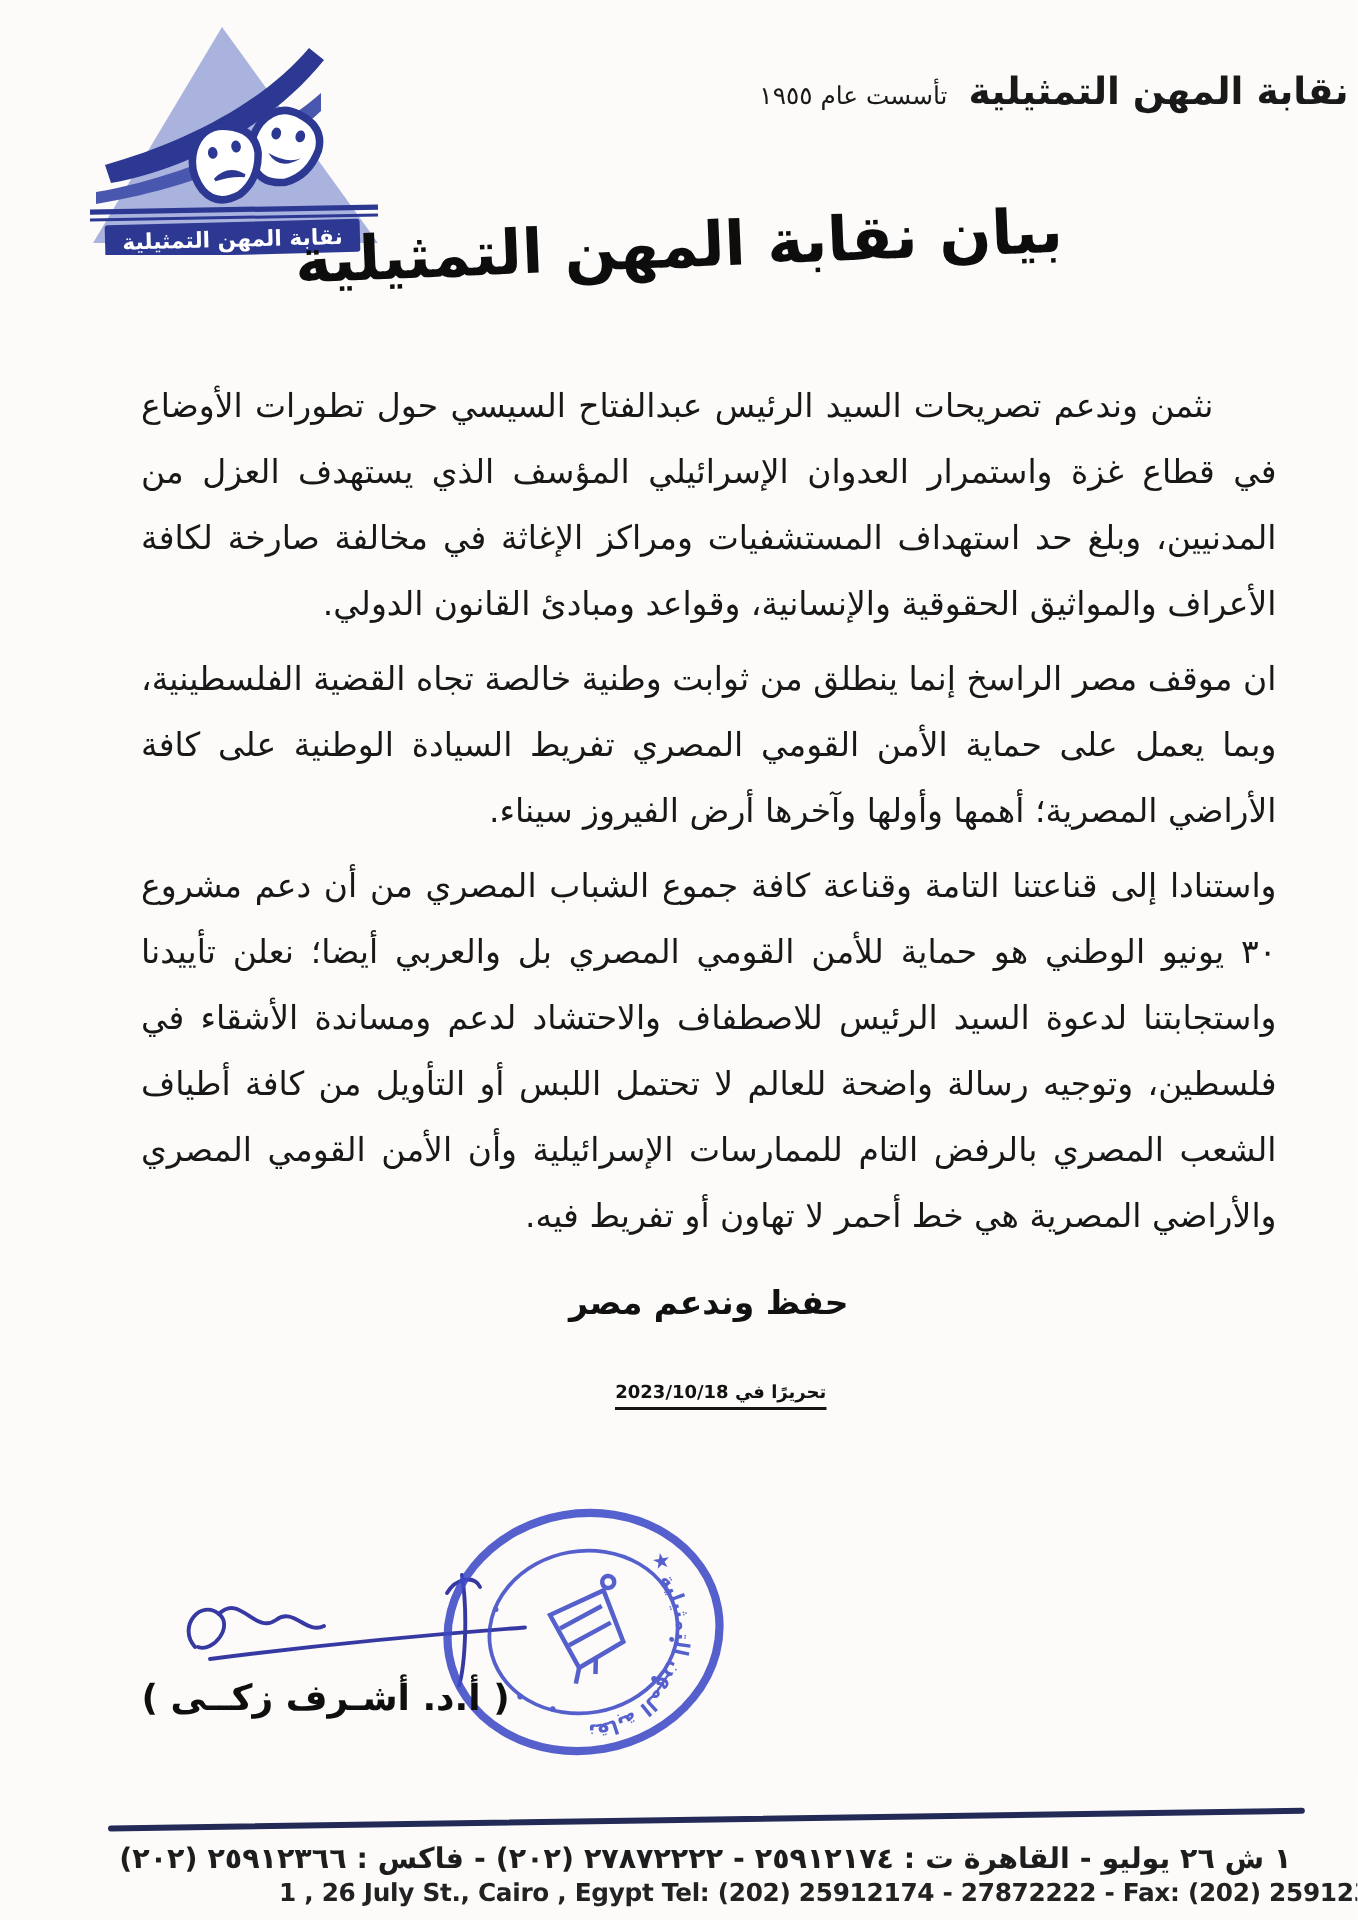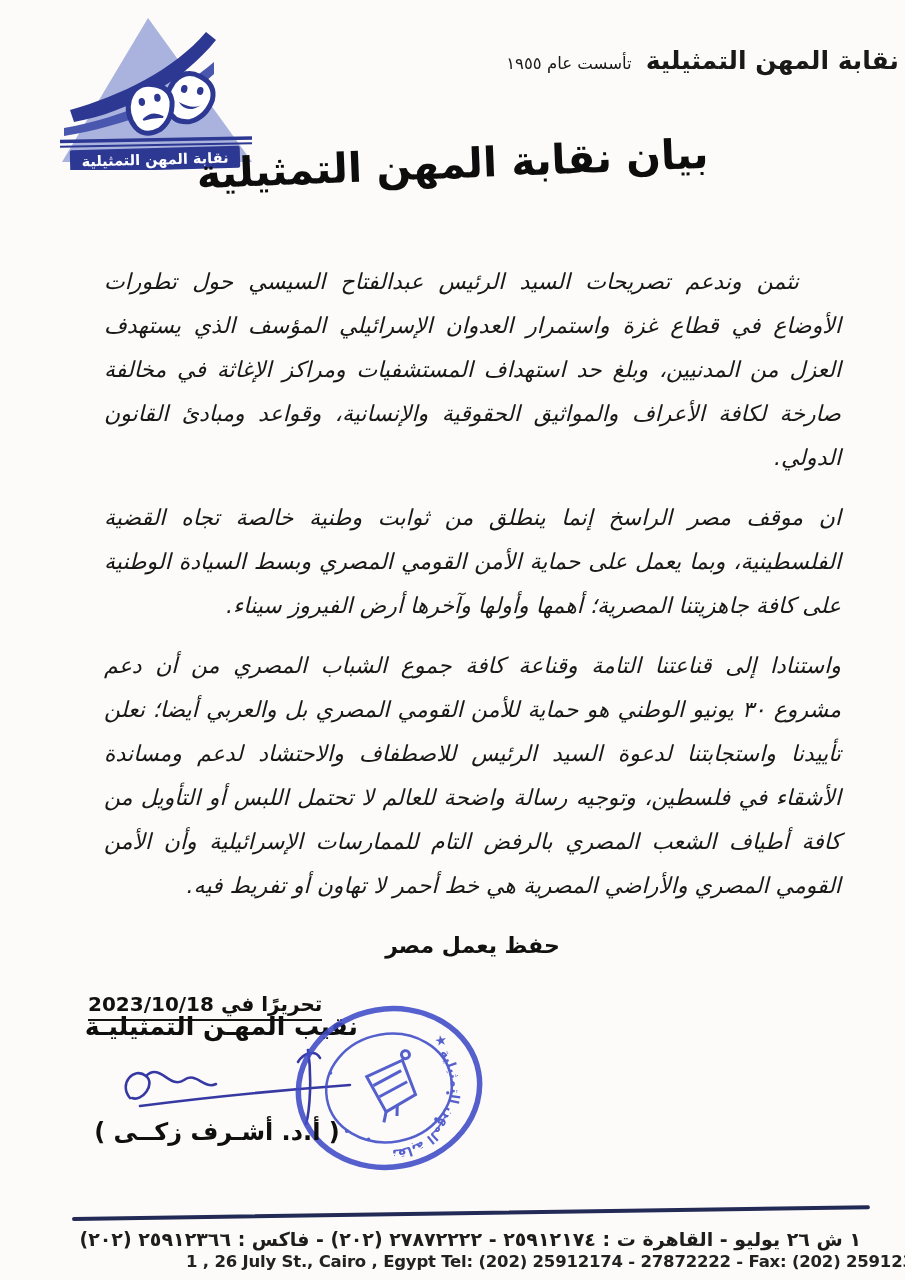--- a/index.html
+++ b/index.html
@@ -23,24 +23,24 @@
     position:absolute;top:140px;left:0;right:0;text-align:center;
     font-size:41px;font-weight:bold;color:#0d0d0d;
     transform:rotate(-2.3deg);letter-spacing:-1px;
   }
 
   
   .content{
     position:absolute;top:244px;left:88px;right:48px;direction:rtl;
     text-align:justify;font-size:22px;line-height:44px;color:#181818;
   }
-  .content p{margin:16px;font-style:italic;}
+  .content p{margin:6px;}
   .content p.indent{text-indent:42px;}
   .closing{margin-top:14px;text-align:center;font-weight:bold;font-size:22px;line-height:44px;color:#111;}
-  .date-line{margin:14px -16px 0 0;text-align:left;font-size:20px;font-weight:bold;color:#111;}
+  .date-line{margin:14px -16px 0 0;text-align:center;font-size:12px;font-weight:bold;color:#111;}
   .date-inner{border-bottom:2.5px solid #151515;padding-bottom:3px;}
 
   
   .sig-title{position:absolute;left:90px;top:1012px;width:268px;direction:rtl;text-align:center;
     font-size:25px;font-weight:bold;color:#0f0f0f;white-space:nowrap;z-index:1;}
   .sig-svg{position:absolute;left:112px;top:1040px;width:245px;height:85px;z-index:2;}
   .stamp{position:absolute;left:290px;top:1003px;width:198px;height:170px;z-index:4;}
   .sig-name{position:absolute;left:86px;top:1102px;width:262px;direction:rtl;text-align:center;
     font-size:24px;font-weight:bold;color:#0f0f0f;white-space:nowrap;z-index:5;margin-top:16px;}
 
@@ -87,31 +87,30 @@
 
   <div class="header-line">
     <span class="org-name">نقابة المهن التمثيلية</span>
     <span class="established">تأسست عام ١٩٥٥</span>
   </div>
 
   <div class="doc-title">بيان نقابة المهن التمثيلية</div>
 
   <div class="content">
     <p class="indent">نثمن وندعم تصريحات السيد الرئيس عبدالفتاح السيسي حول تطورات الأوضاع في قطاع غزة واستمرار العدوان الإسرائيلي المؤسف الذي يستهدف العزل من المدنيين، وبلغ حد استهداف المستشفيات ومراكز الإغاثة في مخالفة صارخة لكافة الأعراف والمواثيق الحقوقية والإنسانية، وقواعد ومبادئ القانون الدولي.</p>
-    <p>ان موقف مصر الراسخ إنما ينطلق من ثوابت وطنية خالصة تجاه القضية الفلسطينية، وبما يعمل على حماية الأمن القومي المصري وبسط السيادة الوطنية على كافة جاهزيتنا المصرية؛ أهمها وأولها وآخرها أرض الفيروز سيناء.</p>
+    <p>ان موقف مصر الراسخ إنما ينطلق من ثوابت وطنية خالصة تجاه القضية الفلسطينية، وبما يعمل على حماية الأمن القومي المصري تفريط السيادة الوطنية على كافة الأراضي المصرية؛ أهمها وأولها وآخرها أرض الفيروز سيناء.</p>
     <p>واستنادا إلى قناعتنا التامة وقناعة كافة جموع الشباب المصري من أن دعم مشروع ٣٠ يونيو الوطني هو حماية للأمن القومي المصري بل والعربي أيضا؛ نعلن تأييدنا واستجابتنا لدعوة السيد الرئيس للاصطفاف والاحتشاد لدعم ومساندة الأشقاء في فلسطين، وتوجيه رسالة واضحة للعالم لا تحتمل اللبس أو التأويل من كافة أطياف الشعب المصري بالرفض التام للممارسات الإسرائيلية وأن الأمن القومي المصري والأراضي المصرية هي خط أحمر لا تهاون أو تفريط فيه.</p>
     <div class="closing">
-      <div>حفظ يعمل مصر</div>
+      <div>حفظ وندعم مصر</div>
     </div>
     <div class="date-line">
       <span class="date-inner">تحريرًا في 2023/10/18</span>
     </div>
   </div>
 
-  <div class="sig-title">نقيب المهـن التمثيليـة</div>
 
   <svg class="sig-svg" viewBox="0 0 245 85" aria-hidden="true">
     <g stroke="#2d2f9f" stroke-width="2.6" fill="none" stroke-linecap="round" opacity="0.95">
       <path d="M18,58 C6,44 22,26 34,36 C44,44 30,62 20,58"></path>
       <path d="M34,36 C48,22 58,50 72,40 C84,31 92,50 104,44"></path>
       <path d="M28,66 C90,58 170,50 238,45"></path>
       <path d="M196,10 C200,36 198,70 194,84"></path>
       <path d="M186,22 C192,12 204,10 208,18"></path>
     </g>
   </svg>

